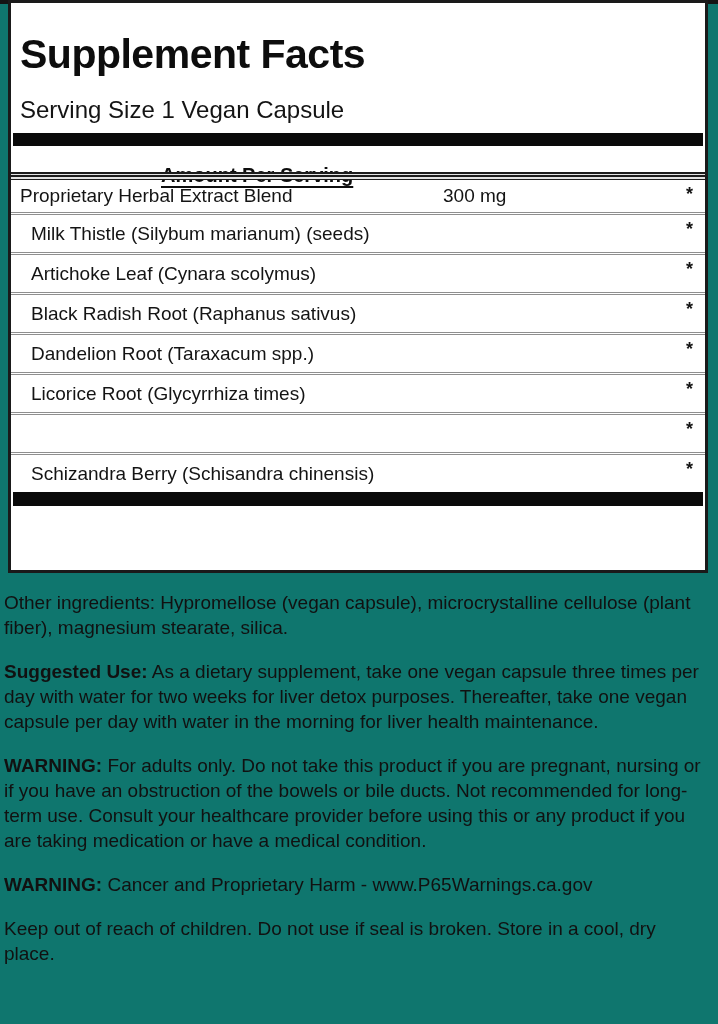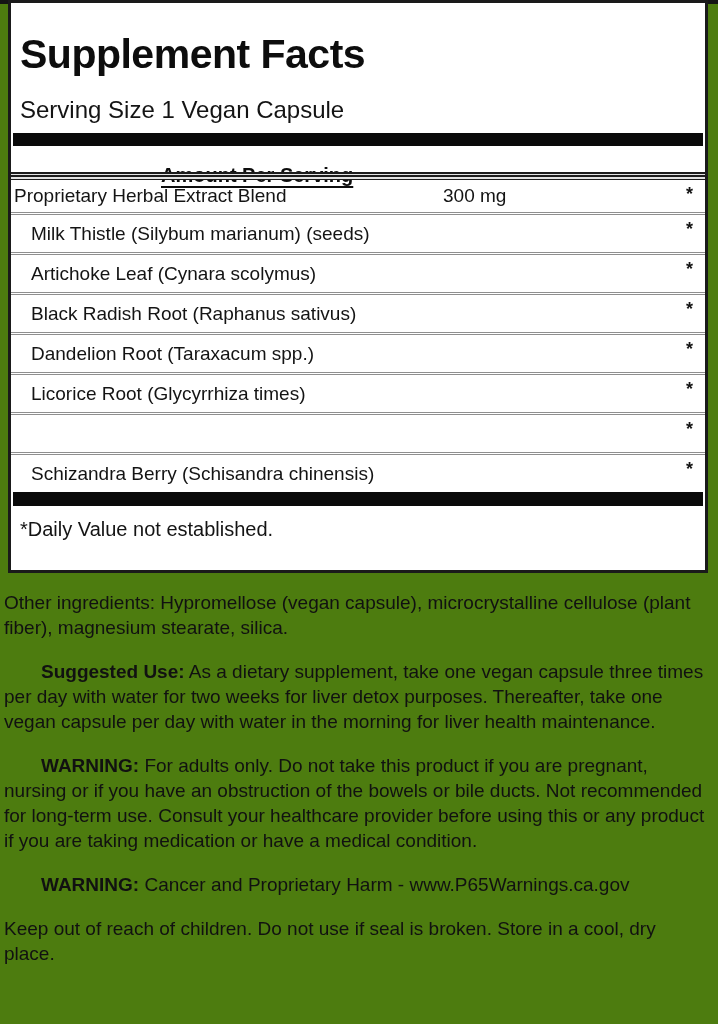--- a/index.html
+++ b/index.html
@@ -3,21 +3,21 @@
 <meta charset="utf-8">
 <style>
   * { margin: 0; padding: 0; box-sizing: border-box; }
   html, body { background: #ffffff; }
   body { font-family: "Liberation Sans", "DejaVu Sans", sans-serif; color: #111111; }
 
   .page {
     position: relative;
     width: 718px;
     height: 1024px;
-    background: #4d7c0f;
+    background: #0f766e;
     overflow: hidden;
   }
 
   
   .top-edge {
     position: absolute;
     left: 0; top: 0;
     width: 718px; height: 4px;
     background: #141414;
   }
@@ -98,21 +98,21 @@
     position: relative;
     display: flex;
     align-items: center;
     height: 40px;
     font-size: 19px;
     color: #141414;
     border-bottom: 3px double #8f8f8f;
   }
   .sf-row.first { height: 35px; }
   .sf-row.last  { height: 37px; border-bottom: none; }
-  .sf-row .ing-name { padding-left: 3px; white-space: nowrap; }
+  .sf-row .ing-name { padding-left: 9px; white-space: nowrap; }
   .sf-row.indent .ing-name { padding-left: 20px; }
   .sf-row .ing-amount {
     position: absolute;
     left: 432px;
     white-space: nowrap;
   }
   .sf-row .ing-dv {
     position: absolute;
     right: 12px;
     top: 4px;
@@ -130,21 +130,21 @@
   
   .info {
     position: absolute;
     left: 4px; top: 590px;
     width: 707px;
     font-size: 19px;
     line-height: 25px;
     color: #111111;
   }
   .info p { margin-bottom: 19px; }
-  .info .b { font-weight: bold; margin-left: 37px; }
+  .info .b { font-weight: bold; }
 </style>
 </head>
 <body>
 
 <div class="page">
   <div class="top-edge"></div>
 
   <div class="sf-panel">
     <div class="sf-title">Supplement Facts</div>
     <div class="sf-serving">Serving Size 1 Vegan Capsule</div>
@@ -185,21 +185,20 @@
       <div class="sf-row indent">
         <span class="ing-dv">*</span>
       </div>
       <div class="sf-row indent last">
         <span class="ing-name">Schizandra Berry (Schisandra chinensis)</span>
         <span class="ing-dv">*</span>
       </div>
     </div>
 
     <div class="bar-thick bar-bottom"></div>
-    <div class="sf-footnote">*Daily Value not established.</div>
   </div>
 
   <div class="info">
     <p><span>Other ingredients: Hypromellose (vegan capsule), microcrystalline cellulose (plant fiber), magnesium stearate, silica.</span></p>
     <p><span class="b">Suggested Use:</span><span> As a dietary supplement, take one vegan capsule three times per day with water for two weeks for liver detox purposes. Thereafter, take one vegan capsule per day with water in the morning for liver health maintenance.</span></p>
     <p><span class="b">WARNING:</span><span> For adults only. Do not take this product if you are pregnant, nursing or if you have an obstruction of the bowels or bile ducts. Not recommended for long-term use. Consult your healthcare provider before using this or any product if you are taking medication or have a medical condition.</span></p>
     <p><span class="b">WARNING:</span><span> Cancer and Proprietary Harm - www.P65Warnings.ca.gov</span></p>
     <p><span>Keep out of reach of children. Do not use if seal is broken. Store in a cool, dry place.</span></p>
   </div>
 </div>

